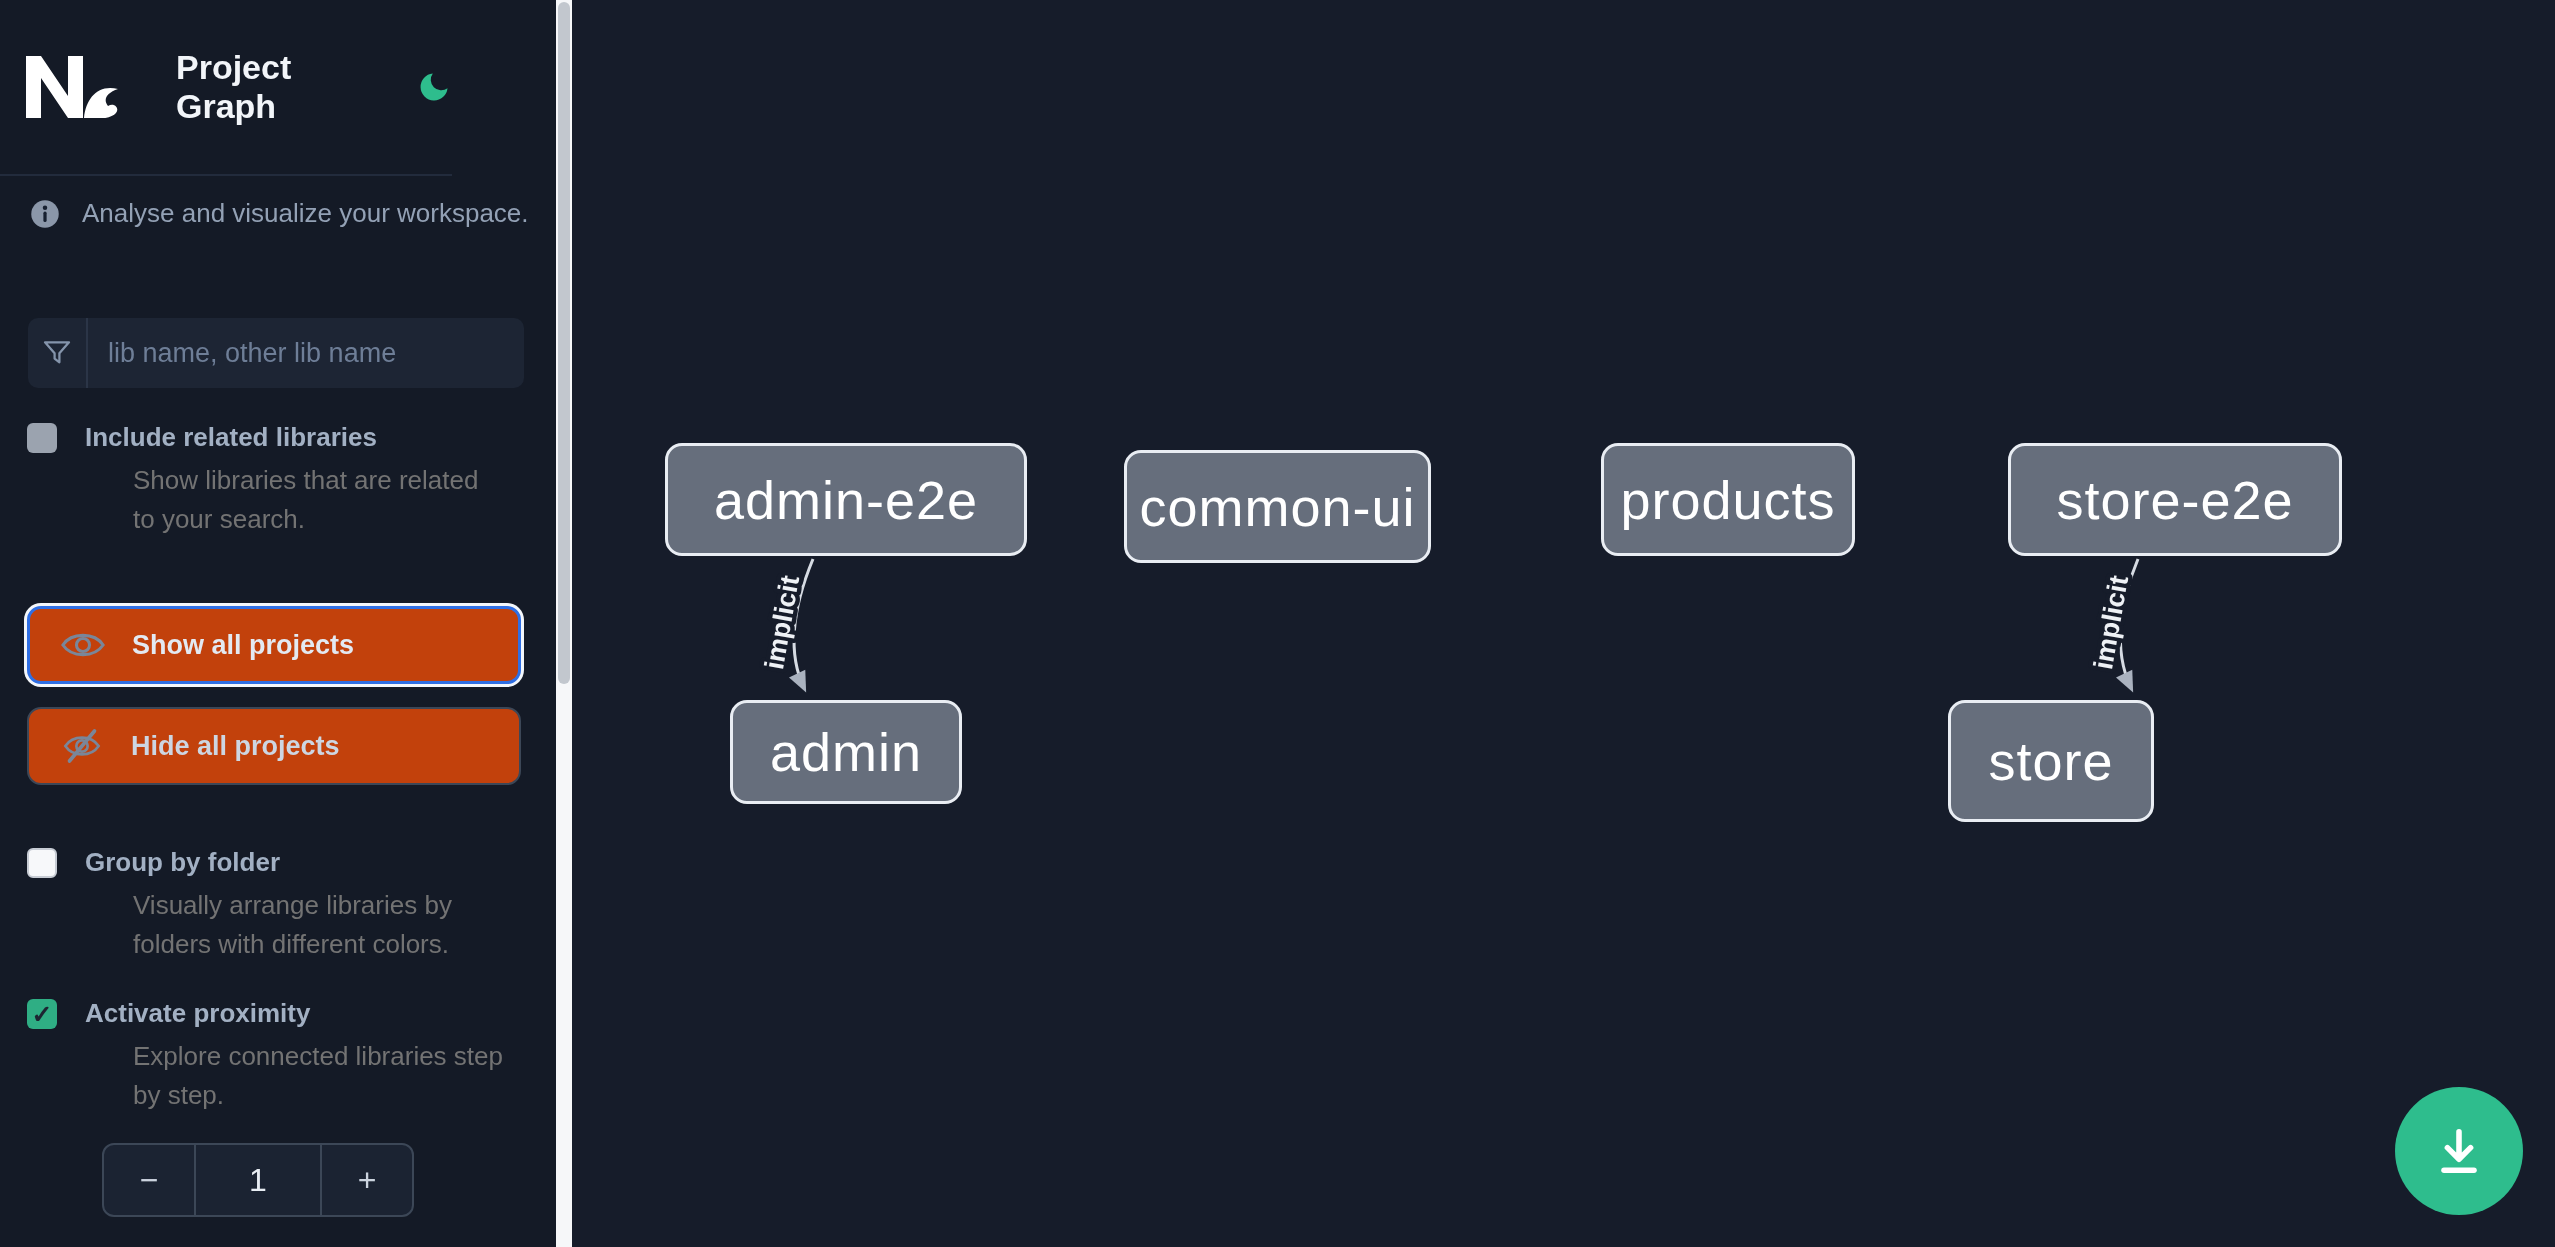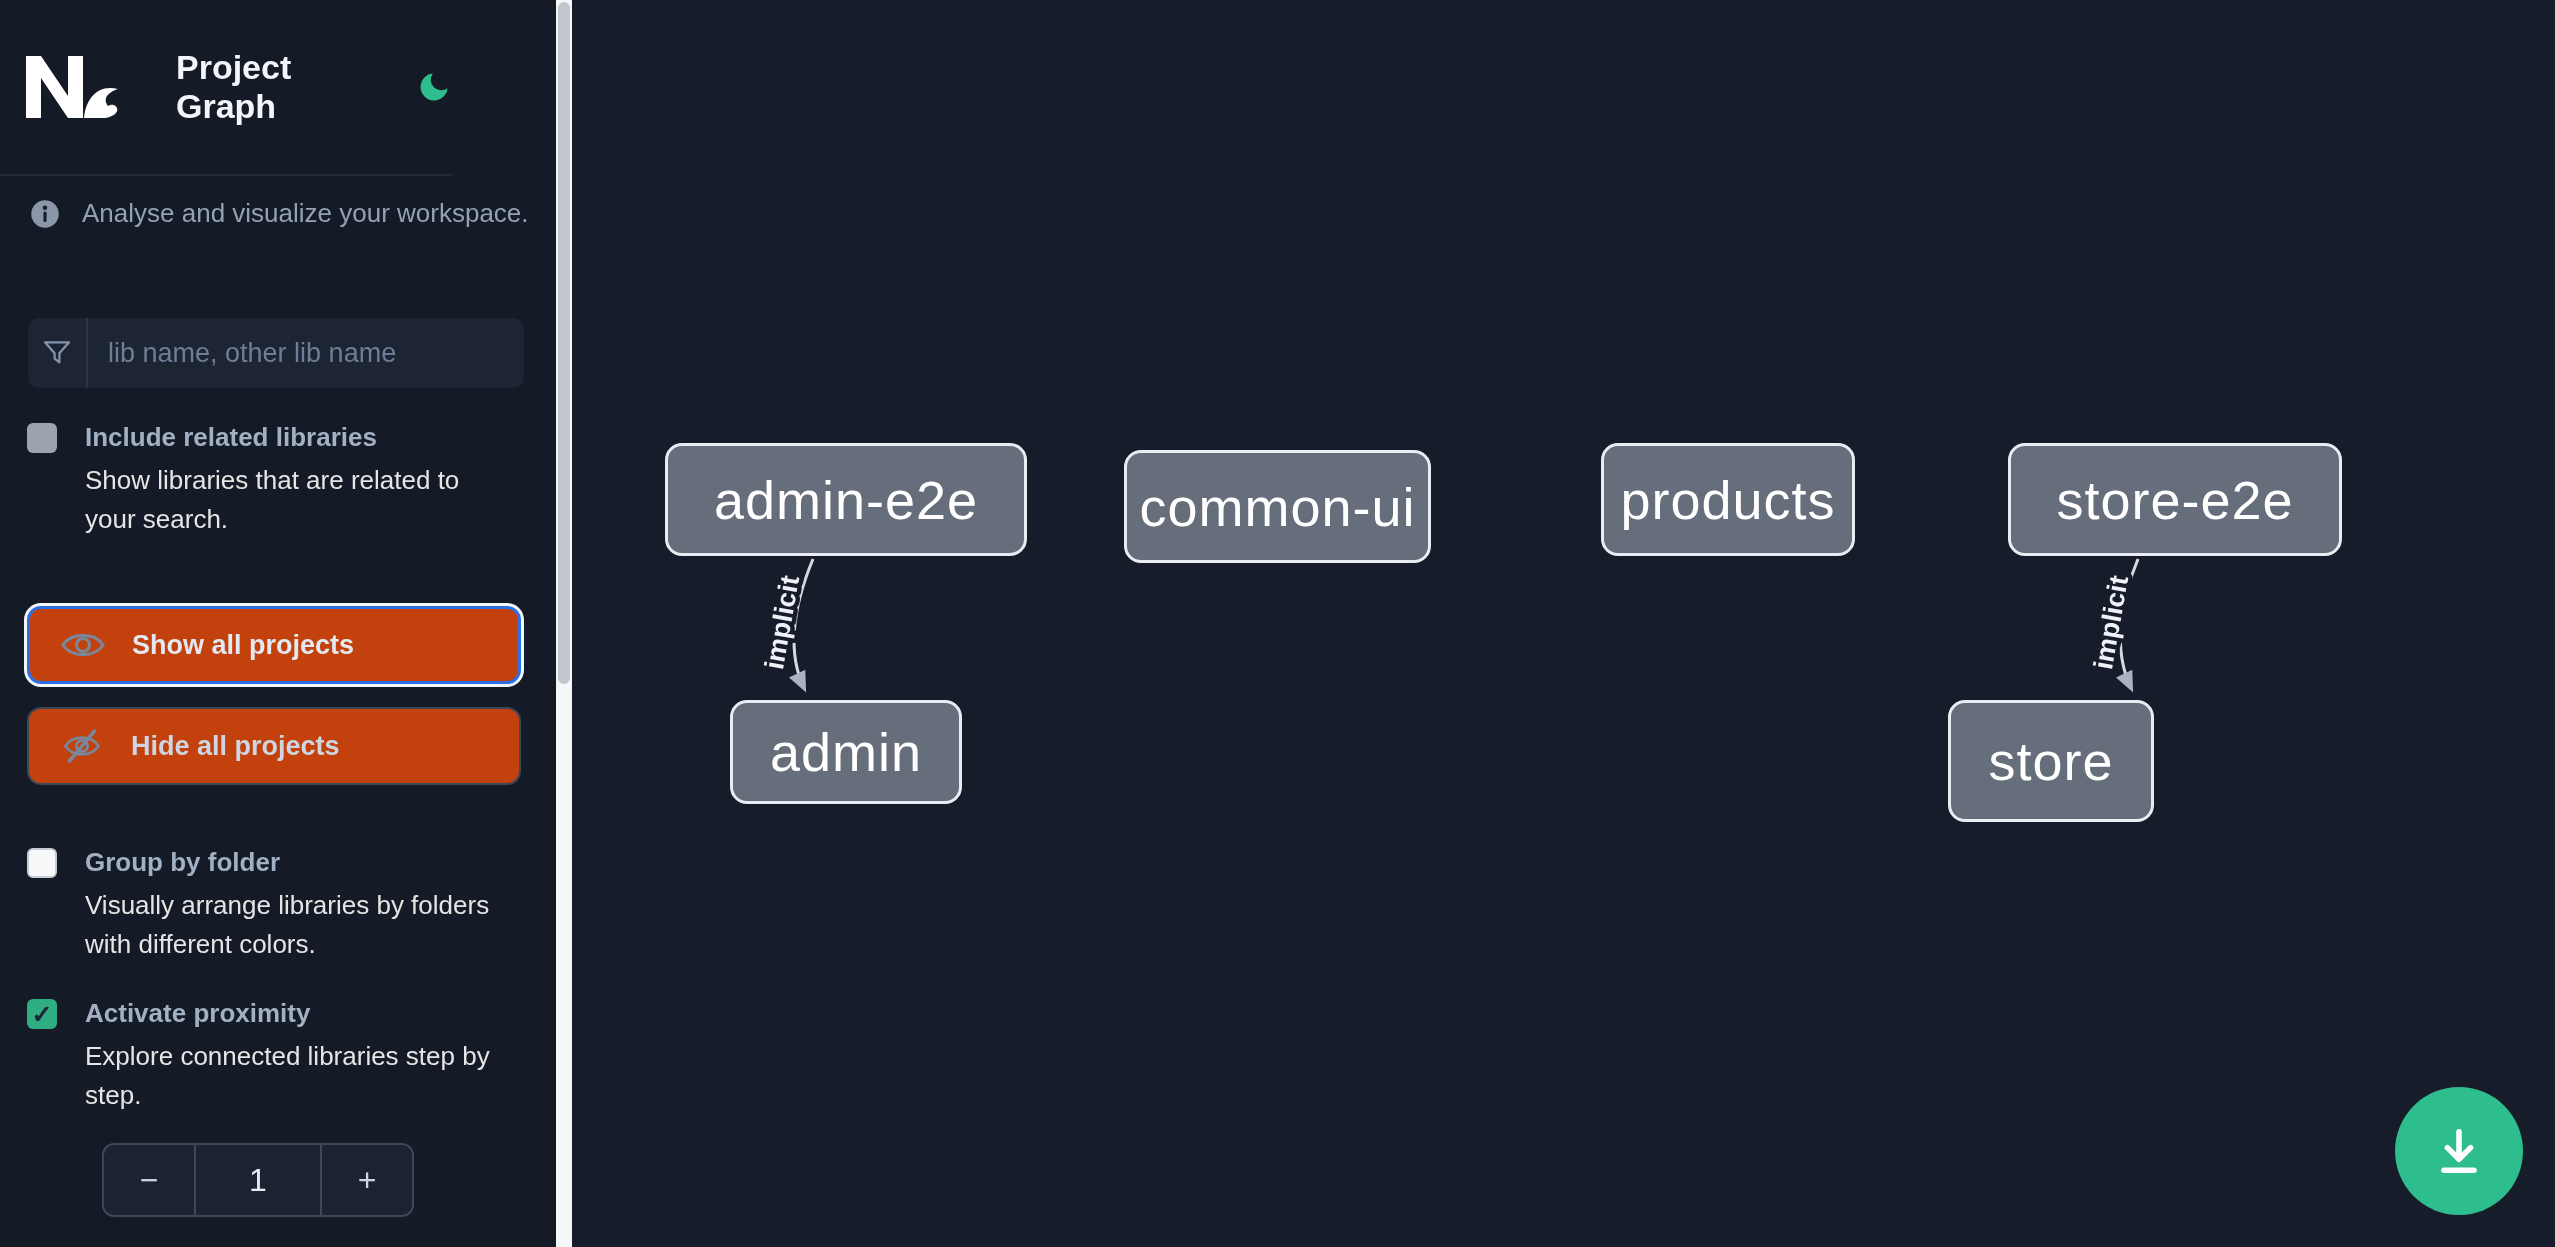--- a/index.html
+++ b/index.html
@@ -27,21 +27,21 @@
   .search-input::placeholder { color:#6e7e97; opacity:1; }
   .opt { position:absolute; left:27px; display:flex; gap:28px; width:480px; }
   .cb { width:30px; height:30px; border-radius:6px; flex:none; margin-top:2px; cursor:pointer;
     display:flex; align-items:center; justify-content:center; }
   .cb--muted { background:#9ba3af; }
   .cb--white { background:#f7f8fa; border:2px solid #c7ccd4; }
   .cb--green { background:#2fae84; }
   .cb-check { font-size:25px; font-weight:700; color:#1d2532; line-height:1; }
   .opt-text { width:450px; }
   .opt-label { font-size:26px; font-weight:700; color:#a2b0c3; line-height:32px; }
-  .opt-desc { margin-top:8px; font-size:26px; color:#e5e5e5; line-height:39px; }
+  .opt-desc { margin-top:8px; font-size:26px; color:#737373; line-height:39px;margin-left:48px; }
   .sb-btn { position:absolute; left:27px; width:494px; height:78px; border-radius:14px;
     background:#c2410c; display:flex; align-items:center; padding-left:30px; gap:26px; cursor:pointer; }
   .sb-btn--focused { border:3px solid #2f6fe4; box-shadow:0 0 0 3px #f4f7fb; }
   .sb-btn--plain { border:2px solid #3c4757; }
   .sb-btn-label { font-size:27px; font-weight:600; }
   .sb-btn--focused .sb-btn-label { color:#e3e9f2; }
   .sb-btn--plain .sb-btn-label { color:#cdd6e2; }
   .stepper { position:absolute; left:102px; top:1143px; width:312px; height:74px;
     border:2px solid #3c4757; border-radius:12px; background:#1b2332; display:flex; }
   .step-cell { display:flex; align-items:center; justify-content:center; font-size:32px; color:#ccd4df; cursor:pointer; }

